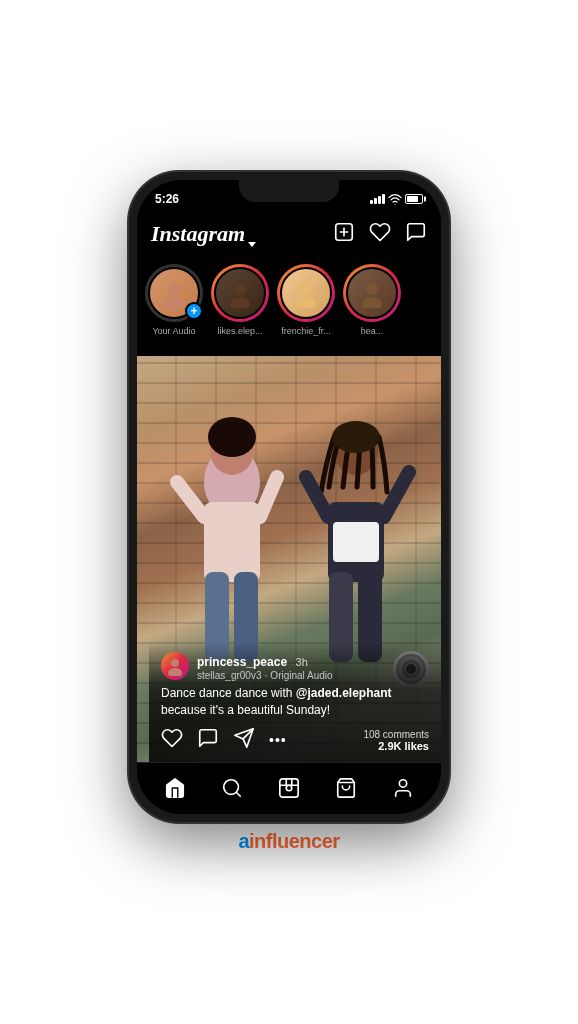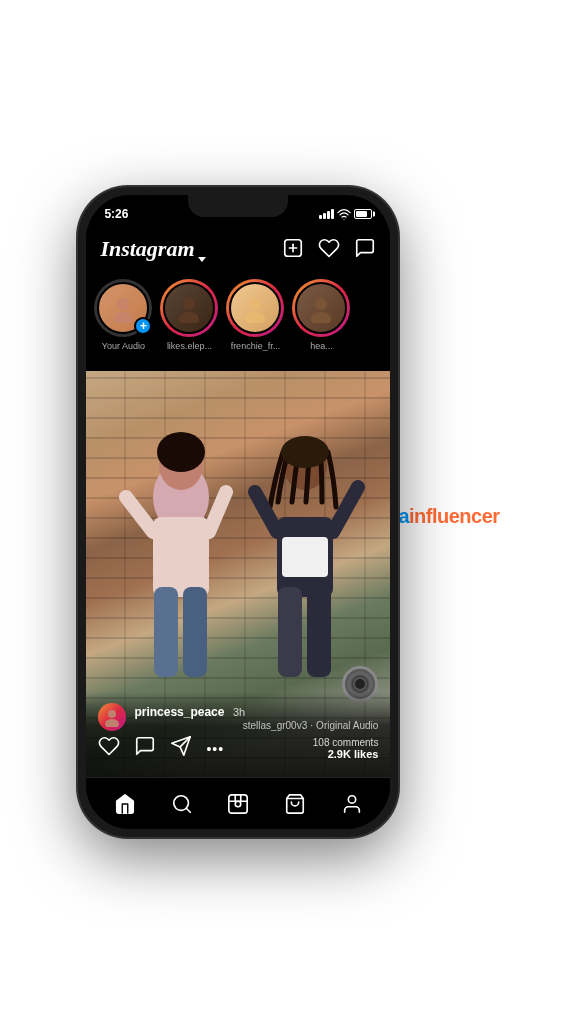--- a/index.html
+++ b/index.html
@@ -8,21 +8,21 @@
       display: flex;
       justify-content: center;
       align-items: center;
       min-height: 100vh;
       font-family: -apple-system, BlinkMacSystemFont, 'Segoe UI', sans-serif;
     }
     .page-wrapper {
       width: 578px;
       height: 1024px;
       display: flex;
-      flex-direction: row;
+      flex-direction: column;
       align-items: center;
       justify-content: center;
       background: #fff;
     }
     .phone-outer {
       width: 320px;
       height: 650px;
       background: #1a1a1a;
       border-radius: 50px;
       padding: 8px;
@@ -278,24 +278,24 @@
       right: 0;
       height: 280px;
       display: flex;
       justify-content: center;
       align-items: flex-end;
     }
     
     .post-overlay {
       position: absolute;
       bottom: 0;
-      left: 0;
+      left: 12px;
       right: 0;
       background: linear-gradient(transparent, rgba(0,0,0,0.7) 40%, rgba(0,0,0,0.85));
-      padding: 10px 12px 15px;
+      padding: 10px 12px 8px;
     }
     .post-user-row {
       display: flex;
       align-items: center;
       gap: 8px;
       margin-bottom: 4px;
     }
     .post-user-avatar {
       width: 28px;
       height: 28px;
@@ -591,22 +591,25 @@
                 <svg width="20" height="20" viewBox="0 0 20 20" fill="none">
                   <circle cx="10" cy="7" r="4" fill="#c08070"></circle>
                   <ellipse cx="10" cy="17" rx="7" ry="5" fill="#c08070"></ellipse>
                 </svg>
               </div>
               <div class="post-user-info">
                 <div>
                   <span style="font-size:12px; font-weight:700; color:#fff;">princess_peace</span>
                   <span style="font-size:11px; color:rgba(255,255,255,0.75); margin-left:4px;">3h</span>
                 </div>
-                <div style="font-size:10px; color:rgba(255,255,255,0.7);text-align:right;">stellas_gr00v3 · Original Audio</div>
+                <div style="font-size:10px; color:rgba(255,255,255,0.7);">stellas_gr00v3 · Original Audio</div>
               </div>
+            </div>
+            <div class="post-caption">
+              Dance dance dance with <span class="mention">@jaded.elephant</span> because it's a beautiful Sunday!
             </div>
             <div class="post-actions">
               <span class="action-icon">
                 <svg class="svg-icon" viewBox="0 0 24 24">
                   <path d="M20.84 4.61a5.5 5.5 0 0 0-7.78 0L12 5.67l-1.06-1.06a5.5 5.5 0 0 0-7.78 7.78l1.06 1.06L12 21.23l7.78-7.78 1.06-1.06a5.5 5.5 0 0 0 0-7.78z"></path>
                 </svg>
               </span>
               <span class="action-icon">
                 <svg class="svg-icon" viewBox="0 0 24 24">
                   <path d="M21 15a2 2 0 0 1-2 2H7l-4 4V5a2 2 0 0 1 2-2h14a2 2 0 0 1 2 2z"></path>

